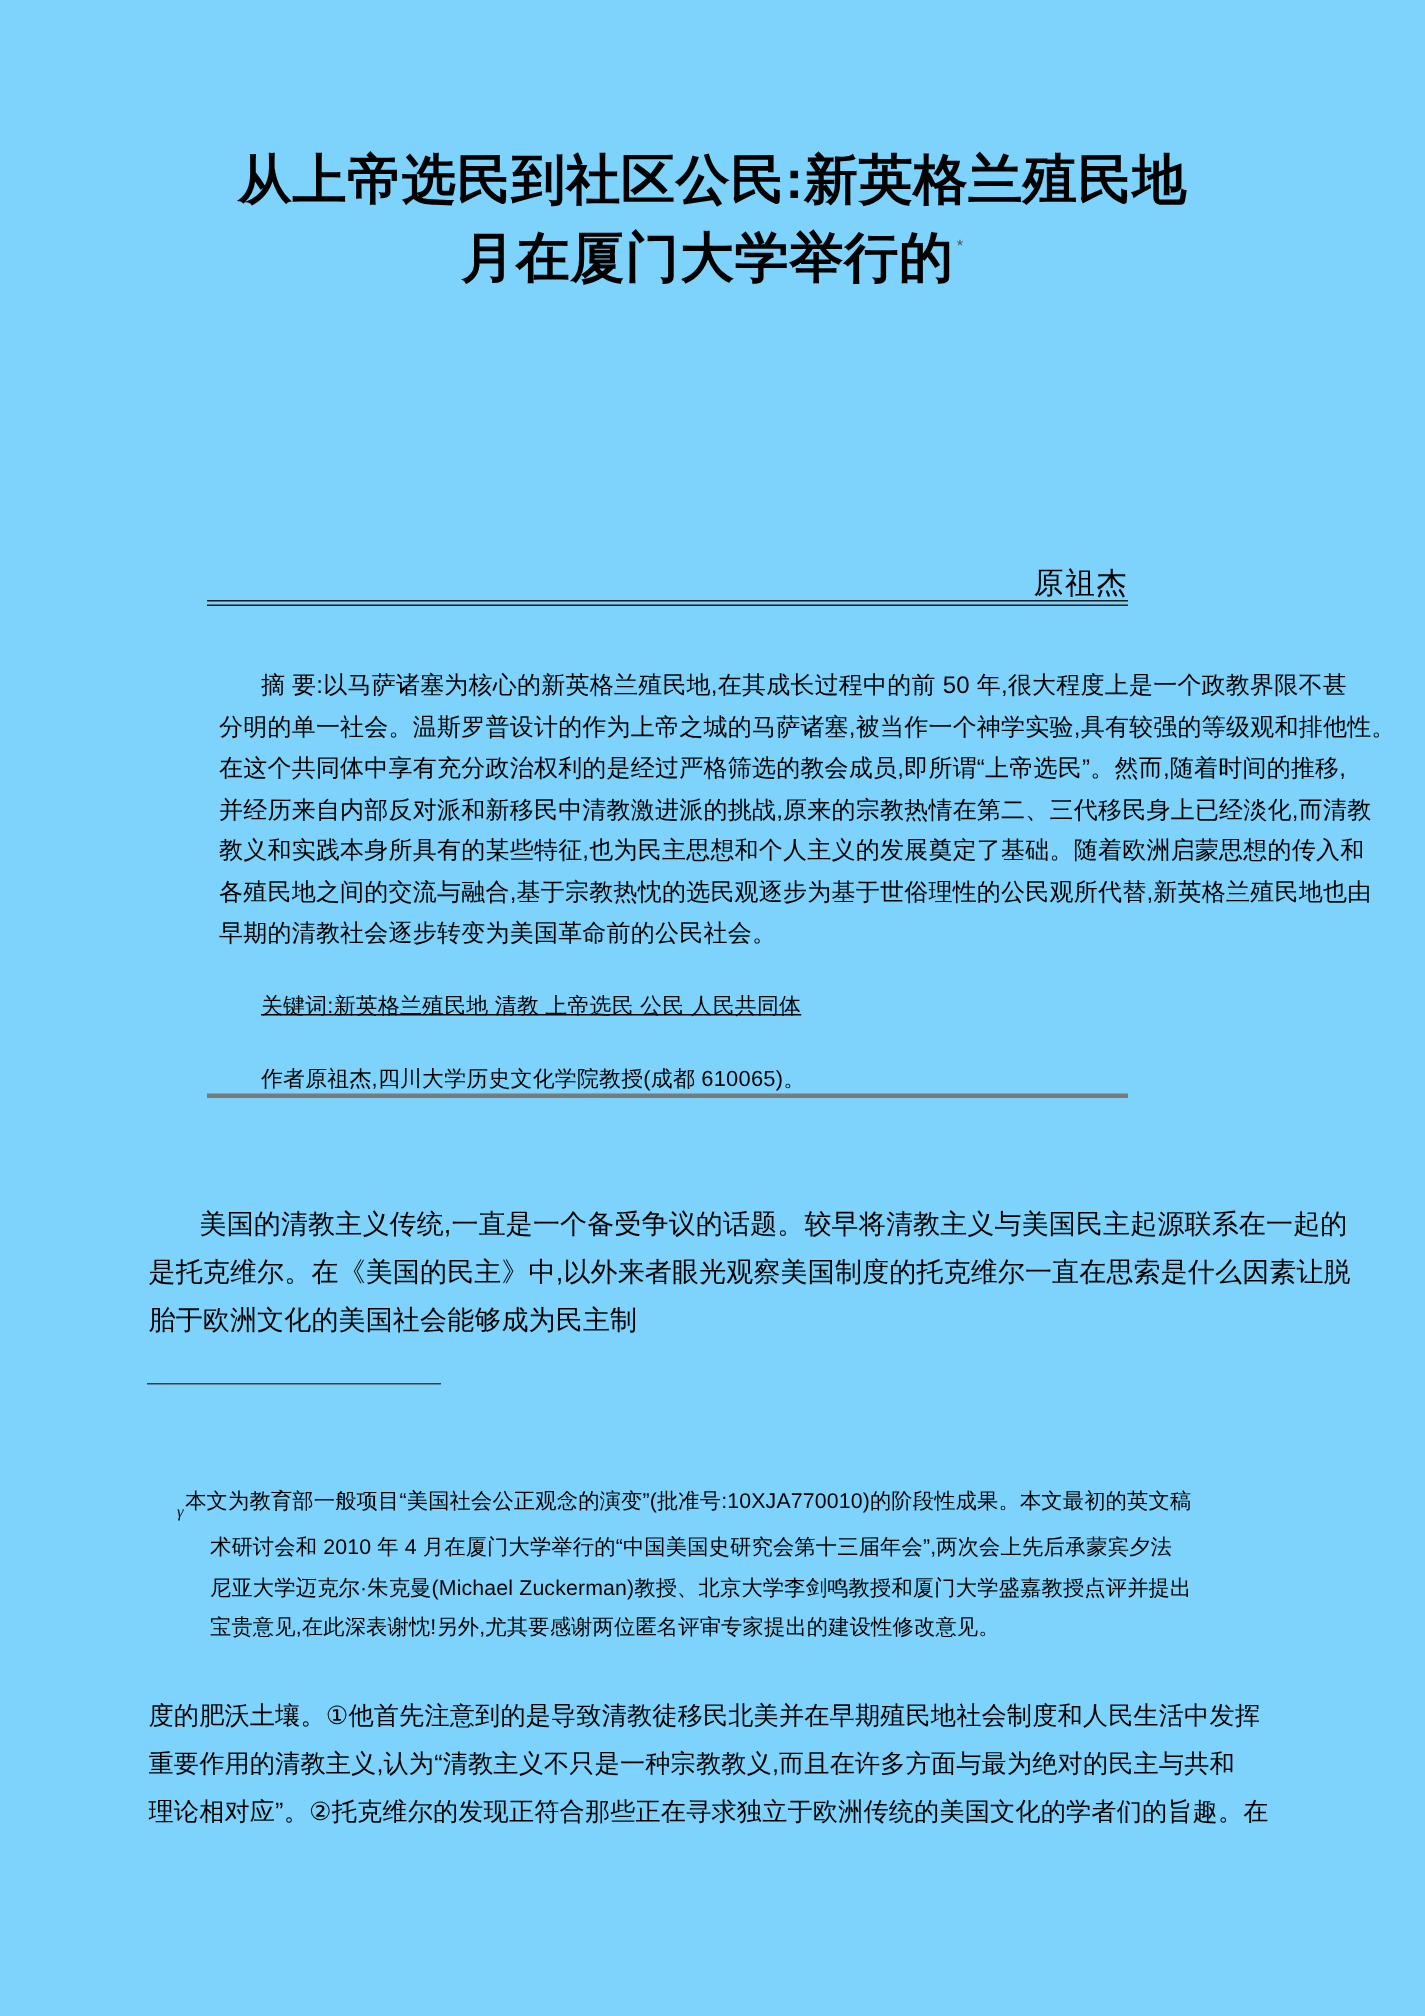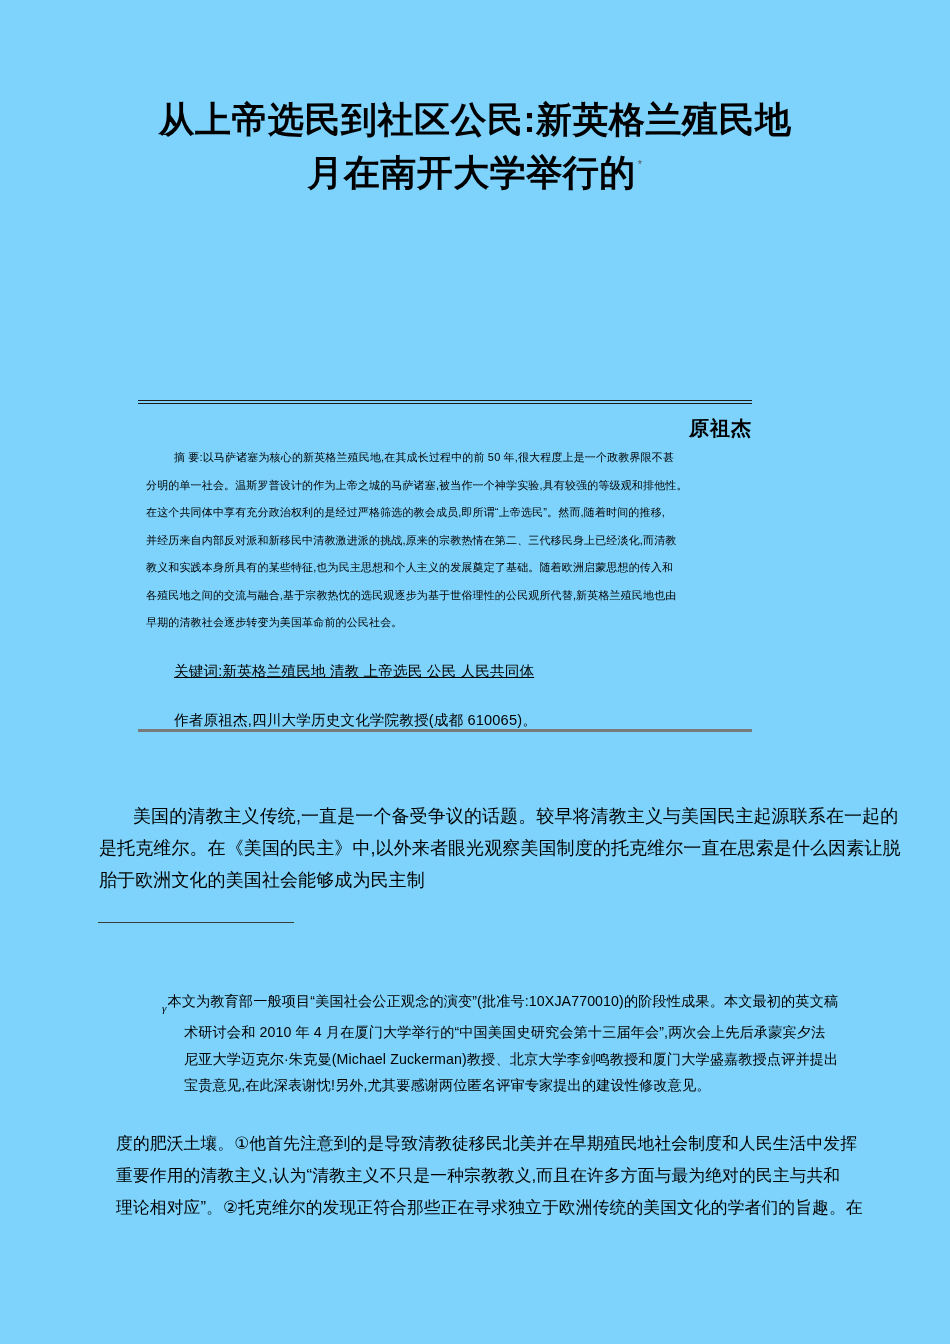--- a/index.html
+++ b/index.html
@@ -51,23 +51,22 @@
     position: relative;
     top: -4px;
   }
 
   
   .author-line {
     position: absolute;
     right: 198px;
     top: 375px;
     font-size: 20px;
-    font-weight: 700;
+    font-weight: 400;
     letter-spacing: 1px;
-    margin-top: 40px;
   }
 
   
   .rule-double {
     position: absolute;
     left: 138px;
     top: 400px;
     width: 614px;
     height: 4px;
     border-top: 1px solid #1a1a1a;
@@ -92,21 +91,21 @@
   }
 
   
   .abstract-block {
     position: absolute;
     left: 146px;
     top: 444px;
     width: 700px;
   }
   .abs-line {
-    font-size: 11px;
+    font-size: 16px;
     line-height: 27.5px;
     white-space: nowrap;
     letter-spacing: 0.15px;
   }
   .abs-line.first { text-indent: 28px; }
 
   .keywords-line {
     position: absolute;
     left: 146px;
     top: 658px;
@@ -151,55 +150,54 @@
     position: absolute;
     left: 118px;
     top: 988px;
     width: 730px;
   }
   .fn-line {
     font-size: 14.2px;
     line-height: 26.4px;
     white-space: nowrap;
     letter-spacing: 0.1px;
-    margin-left: 44px;
   }
   .fn-line.cont { padding-left: 22px; }
   .fn-marker {
     font-family: "Liberation Serif", "DejaVu Serif", serif;
     font-style: italic;
     font-size: 11px;
     vertical-align: sub;
     position: relative;
     top: 2px;
     margin-right: 1px;
   }
 
   
   .tail-block {
     position: absolute;
-    left: 116px;
+    left: 99px;
     top: 1128px;
     width: 745px;
   }
   .tail-line {
     font-size: 16.8px;
     line-height: 32px;
     white-space: nowrap;
     letter-spacing: 0.1px;
   }
 </style>
 </head>
 <body>
 
 <div class="page">
 
   <div class="title-block">
     <div class="title-line">从上帝选民到社区公民:新英格兰殖民地</div>
-    <div class="title-line"><span class="title-line-2">月在南开大学举行的</span><span class="title-marker">*</span></div>
+    <div class="title-line"><span class="title-line-2">月在厦门大学举行的</span><span class="title-marker">*</span></div>
   </div>
 
   <div class="author-line">原祖杰</div>
 
   <div class="rule-double"></div>
 
   <div class="abstract-block">
     <div class="abs-line first">摘 要:以马萨诸塞为核心的新英格兰殖民地,在其成长过程中的前 50 年,很大程度上是一个政教界限不甚</div>
     <div class="abs-line">分明的单一社会。温斯罗普设计的作为上帝之城的马萨诸塞,被当作一个神学实验,具有较强的等级观和排他性。</div>
     <div class="abs-line">在这个共同体中享有充分政治权利的是经过严格筛选的教会成员,即所谓“上帝选民”。然而,随着时间的推移,</div>

